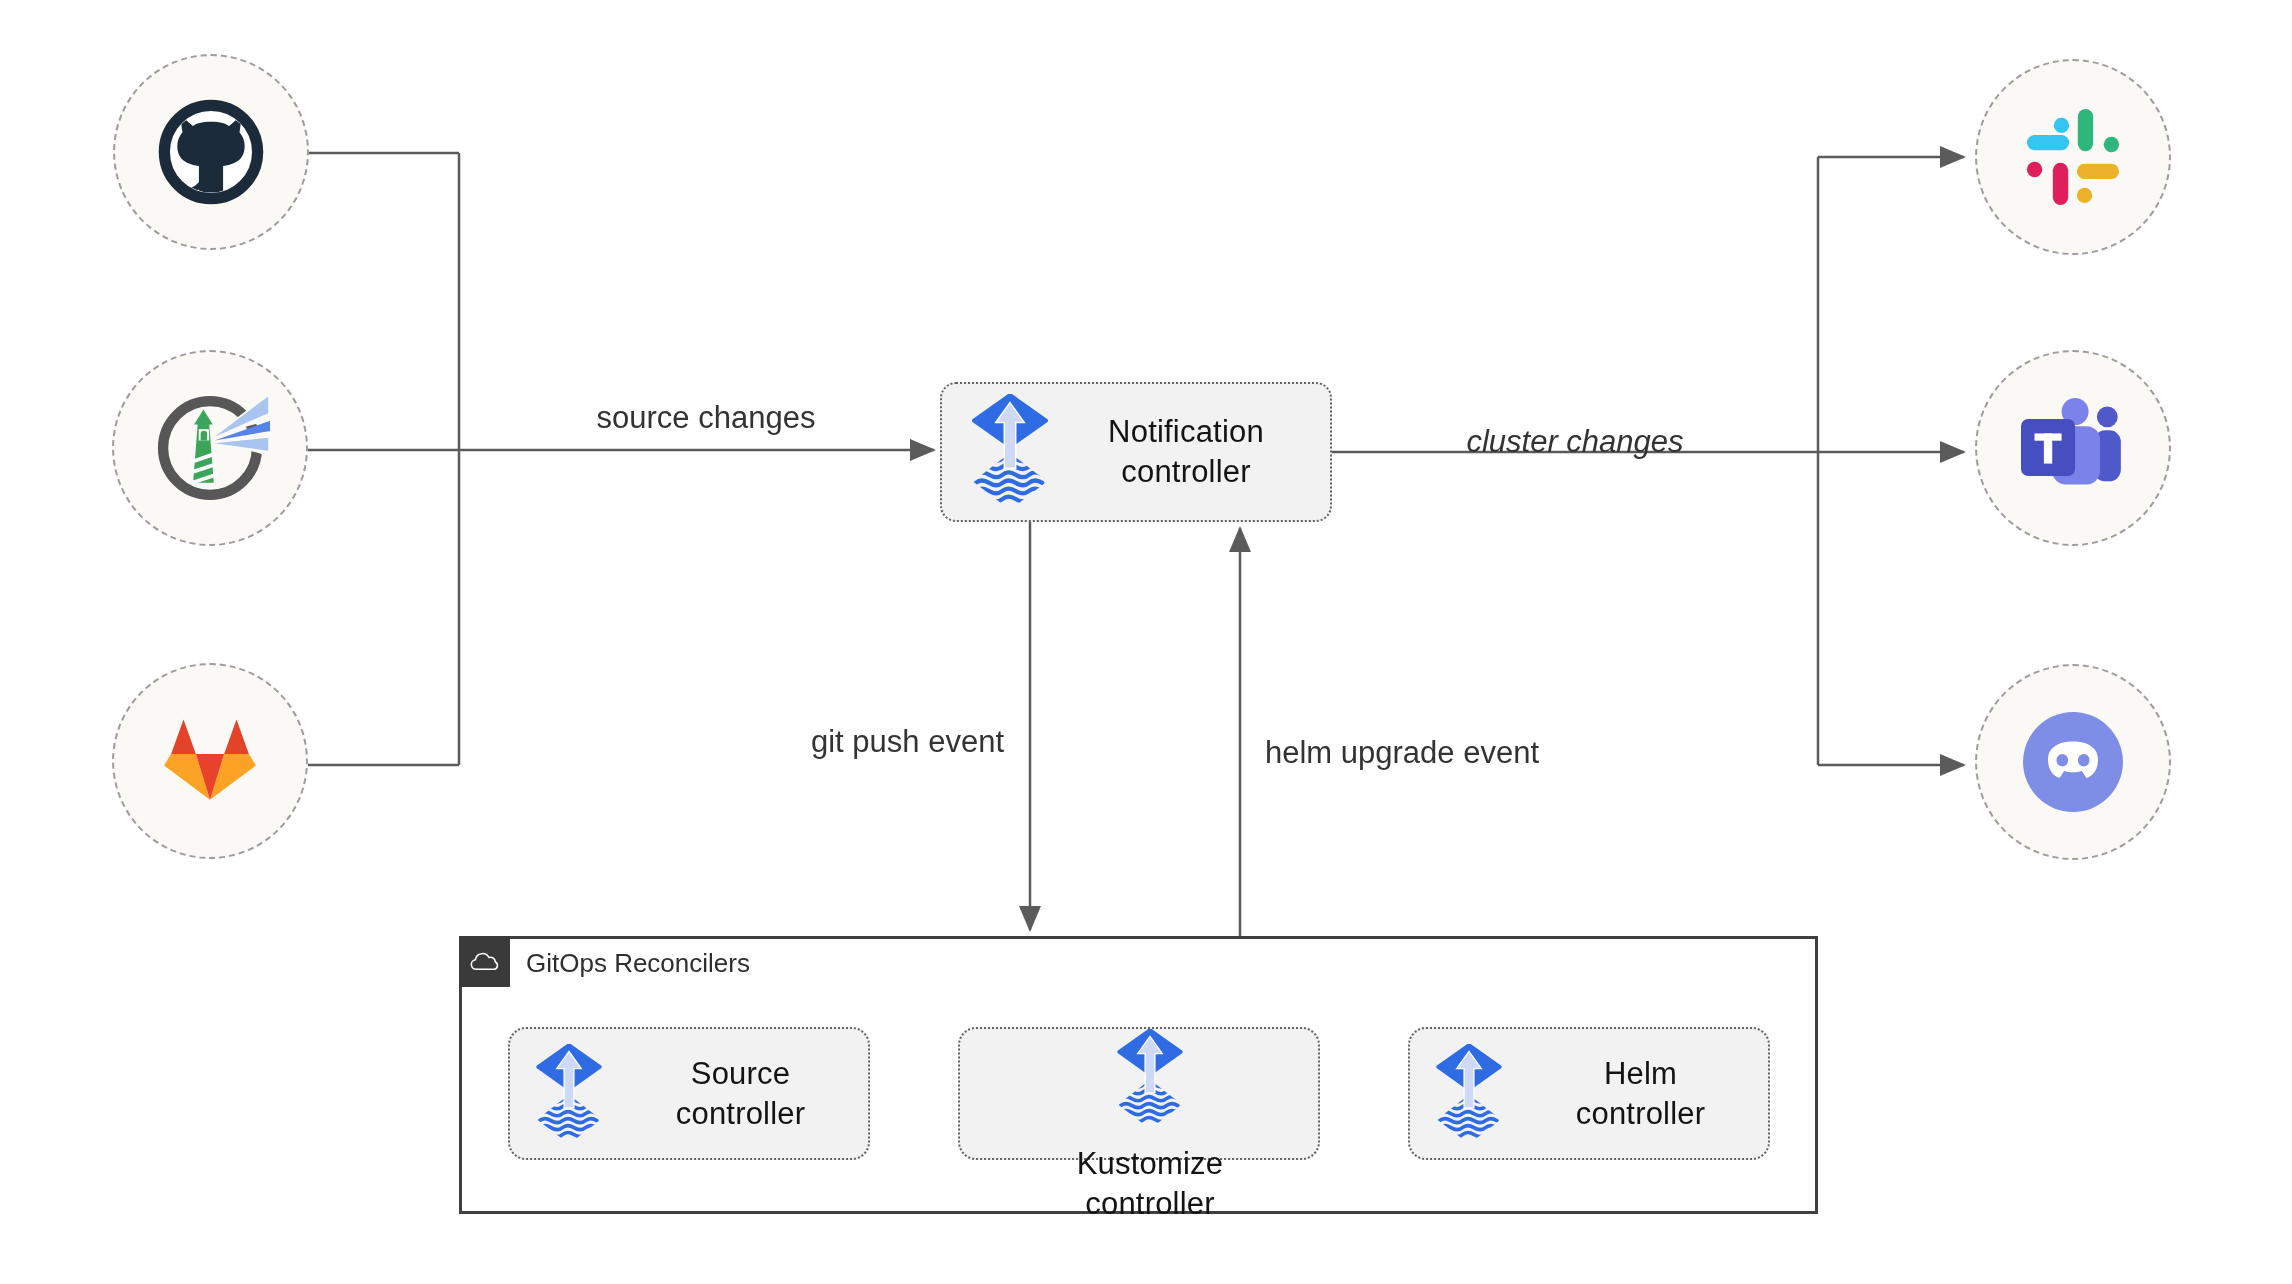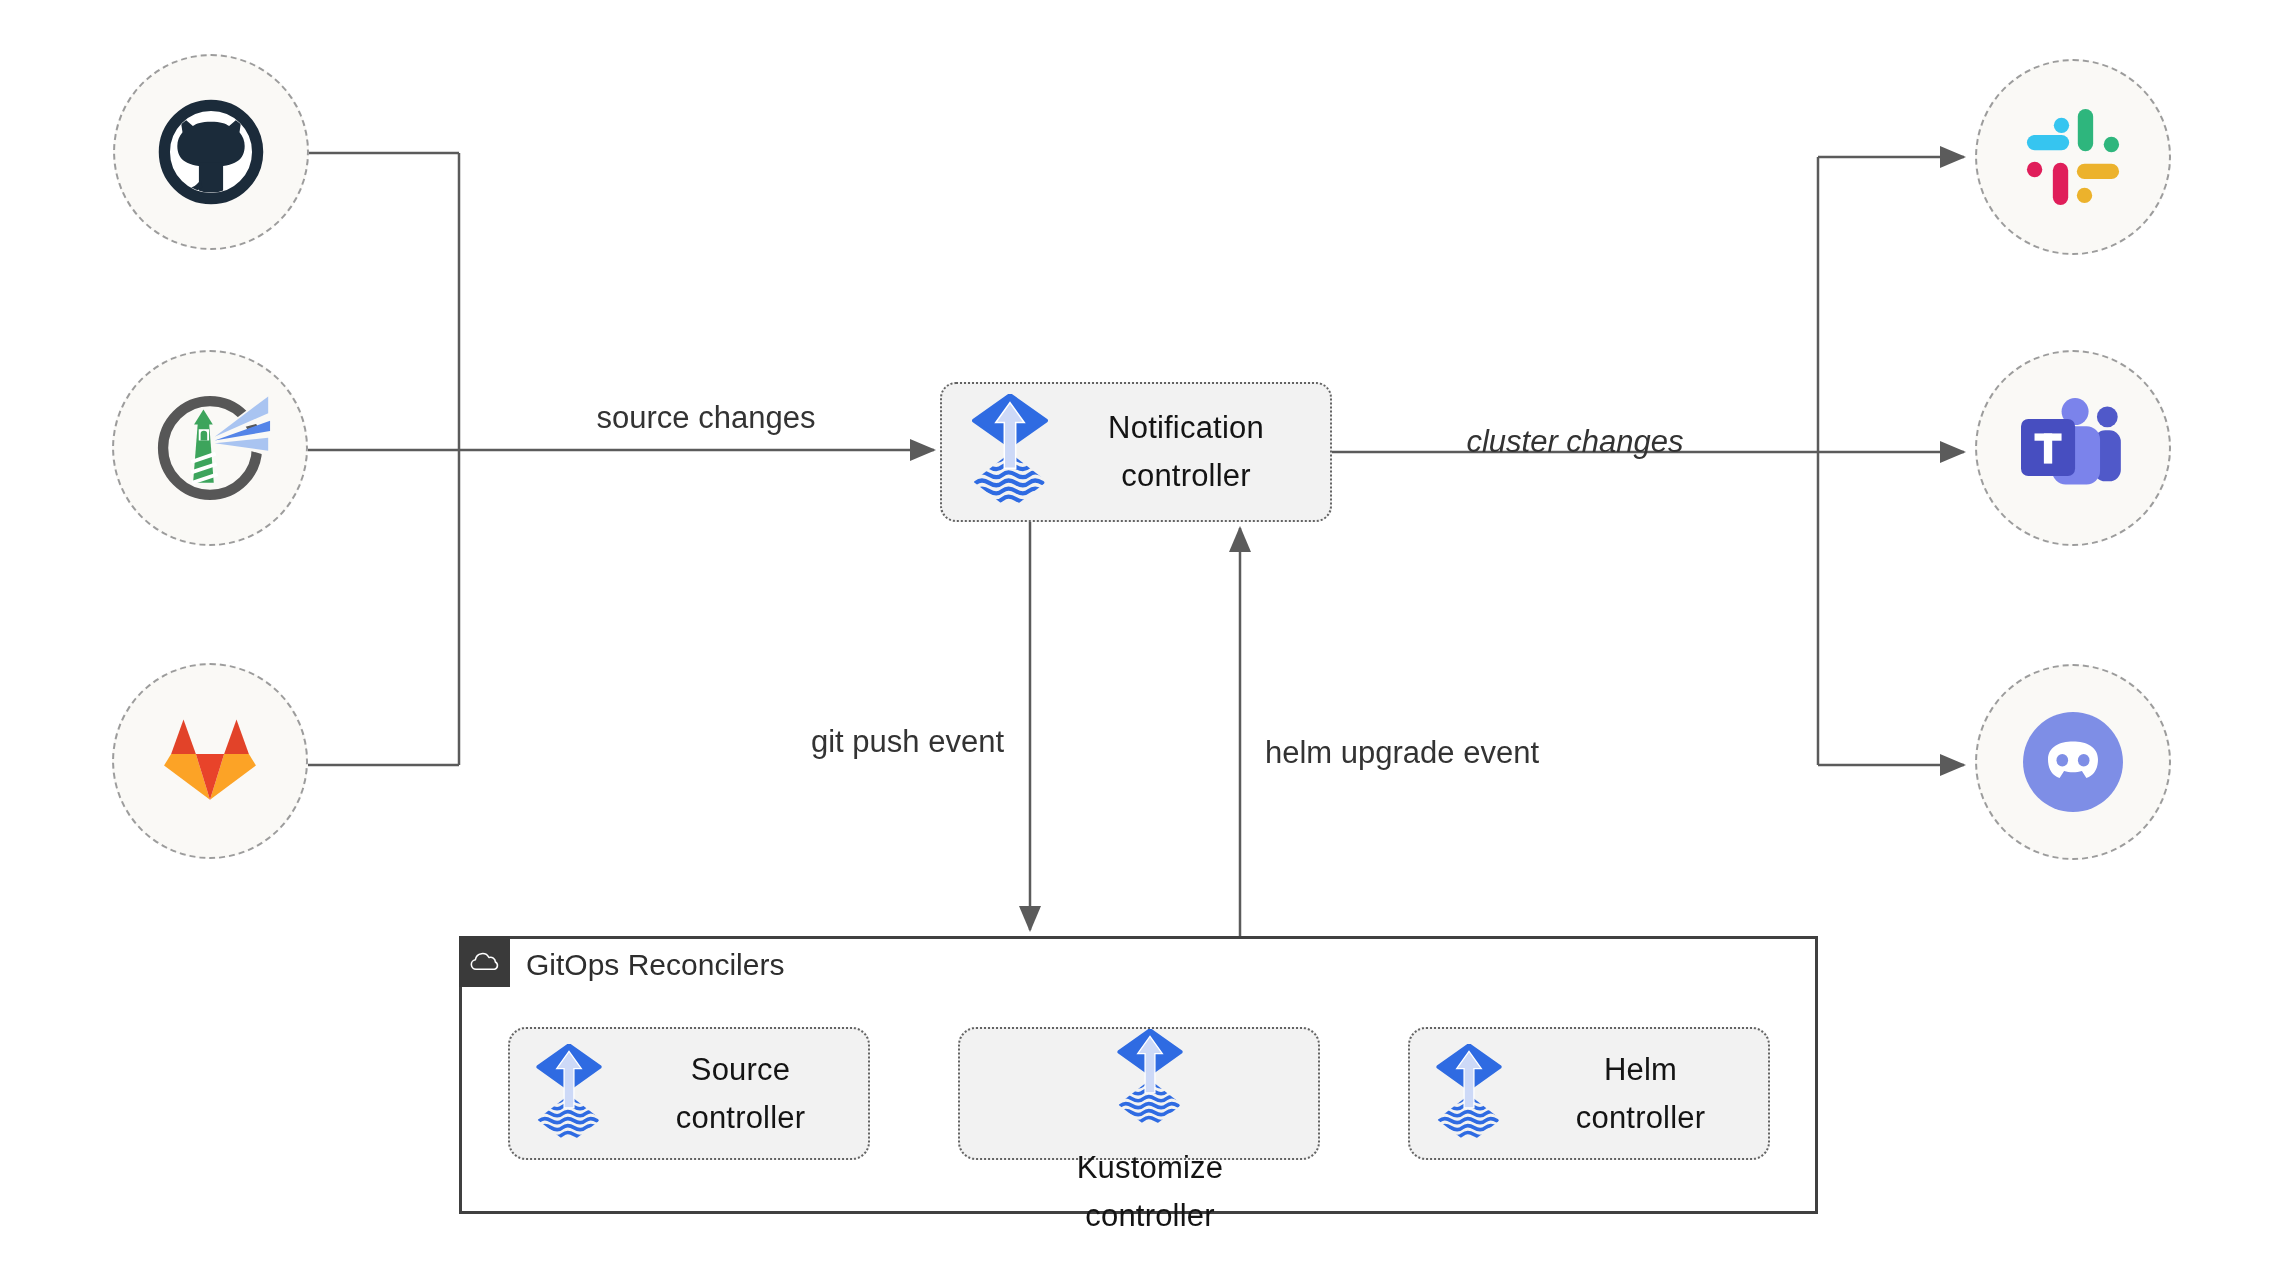--- a/index.html
+++ b/index.html
@@ -16,40 +16,40 @@
     display:flex;align-items:center;justify-content:center;
   }
 
   
   .node{
     position:absolute;border:2px dotted #636363;border-radius:16px;background:#f2f2f2;
     box-sizing:border-box;display:flex;align-items:center;
   }
   .node .flux{flex:0 0 auto;}
   .node .node-label{
-    flex:1 1 auto;text-align:center;color:#141414;font-size:31px;line-height:48px;
+    flex:1 1 auto;text-align:center;color:#141414;font-size:31px;line-height:40px;
     white-space:pre-line;letter-spacing:0.2px;
   }
   .node-notification{left:940px;top:382px;width:392px;height:140px;padding-left:30px;padding-right:6px;}
   .node-inner{width:362px;height:133px;padding-left:26px;padding-right:4px;border-radius:18px;gap:15px;}
   .node-source{left:46px;top:88px;}
   .node-kustomize{left:496px;top:88px;flex-direction:column;}
   .node-helm{left:946px;top:88px;}
 
   
   .gitops{
     position:absolute;left:459px;top:936px;width:1359px;height:278px;
     border:3px solid #404040;background:#ffffff;box-sizing:border-box;
   }
   .gitops-header{
     position:absolute;left:-3px;top:-3px;width:51px;height:51px;background:#3a3a3a;
     display:flex;align-items:center;justify-content:center;
   }
   .gitops-title{
-    position:absolute;left:64px;top:9px;font-size:30px;color:#2e2e2e;white-space:nowrap;
+    position:absolute;left:64px;top:9px;font-size:26px;color:#2e2e2e;white-space:nowrap;
   }
 
   
   .edge-label{
     position:absolute;font-size:31px;color:#333333;white-space:nowrap;
   }
   .lbl-source-changes{left:706px;top:400px;transform:translateX(-50%);}
   .lbl-cluster-changes{left:1575px;top:424px;transform:translateX(-50%);font-style:italic;}
   .lbl-git-push{left:1004px;top:724px;transform:translateX(-100%);}
   .lbl-helm-upgrade{left:1265px;top:724px;margin-top:11px;}

